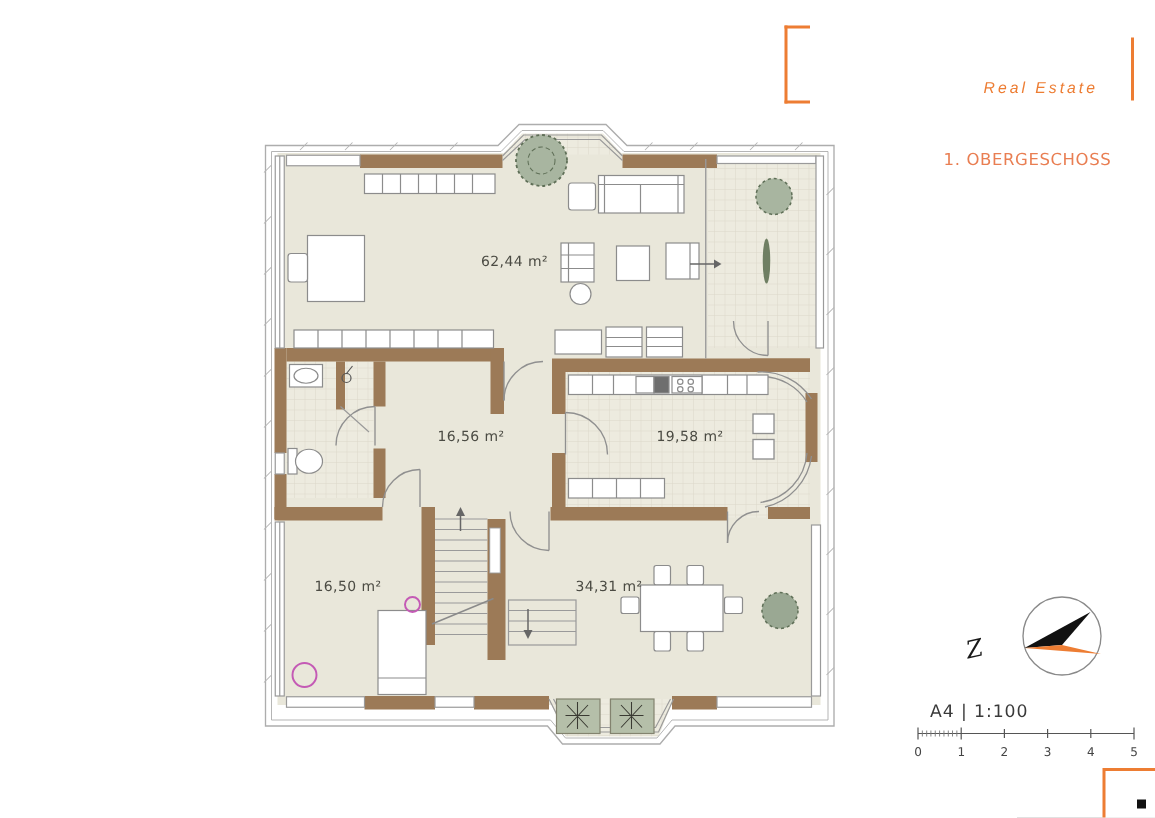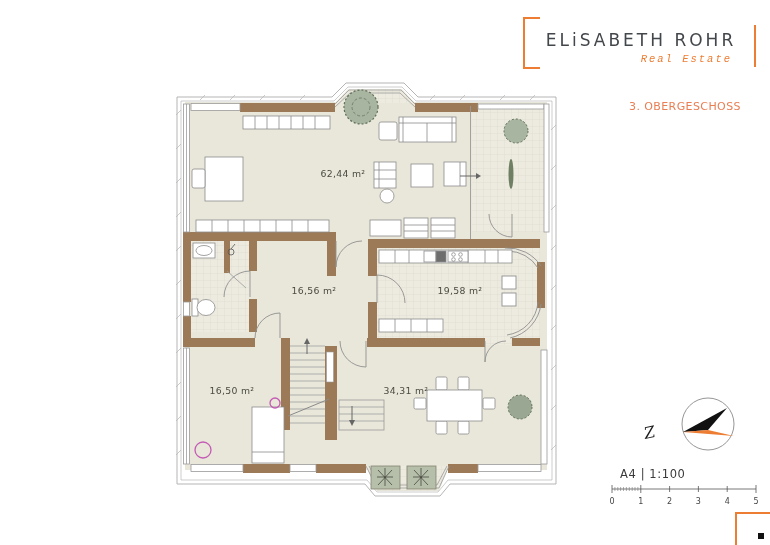--- a/index.html
+++ b/index.html
@@ -12,21 +12,21 @@
   *{box-sizing:border-box;margin:0;padding:0}
   body{background:#888;font-family:"DejaVu Sans",sans-serif}
   .page{position:relative;width:770px;height:545px;background:#ffffff;overflow:hidden;margin:0 auto}
 
   
   .logo{position:absolute;left:523px;top:17px;width:233px;height:54px}
   .logo-bracket{position:absolute;left:0;top:0;width:17px;height:52px;
     border-left:2.5px solid var(--orange);border-top:2.5px solid var(--orange);border-bottom:2.5px solid var(--orange)}
   .logo-text{position:absolute;left:22px;top:13px;width:192px;text-align:center;
     font-size:17px;letter-spacing:3px;color:#43474B;white-space:nowrap;font-weight:500}
-  .logo-tagline{position:absolute;right:24px;top:36px;font-family:Liberation Mono, monospace;
+  .logo-tagline{position:absolute;right:24px;top:36px;font-family:Liberation Sans, sans-serif;
     font-style:italic;font-size:10.5px;letter-spacing:2px;color:var(--orange)}
   .logo-bar{position:absolute;right:0;top:8px;width:2.5px;height:42px;background:var(--orange)}
 
   .plan-title{position:absolute;left:599px;top:100px;width:172px;text-align:center;
     font-size:11px;letter-spacing:0.4px;color:var(--title-orange)}
 
   .compass{position:absolute;left:681px;top:397px;width:54px;height:54px}
   .compass-n{position:absolute;left:644px;top:423px;font-family:"DejaVu Serif",serif;
     font-style:italic;font-size:16px;color:#191919;transform:rotate(-12deg)}
 
@@ -42,26 +42,25 @@
   svg text.room-label{font-family:"DejaVu Sans",sans-serif;font-size:9.3px;fill:#4B4B43;letter-spacing:.3px}
   svg text.tick{font-family:"DejaVu Sans",sans-serif;font-size:8px;fill:#444}
 </style>
 </head>
 <body>
 
 <div class="page">
 
   <div class="logo">
     <div class="logo-bracket"></div>
-    <div class="logo-text">ELiSABETH ROHR</div>
     <div class="logo-tagline">Real Estate</div>
     <div class="logo-bar"></div>
   </div>
 
-  <div class="plan-title">3. OBERGESCHOSS</div>
+  <div class="plan-title">1. OBERGESCHOSS</div>
 
   <svg class="plan-svg" width="410" height="425" viewBox="160 75 410 425">
     <defs>
       <pattern id="tiles" width="7" height="7" patternUnits="userSpaceOnUse">
         <rect width="7" height="7" fill="#EDEBDF"></rect>
         <path d="M7 0H0V7" fill="none" stroke="#DAD7C8" stroke-width="0.6"></path>
       </pattern>
     </defs>
 
     <g>

